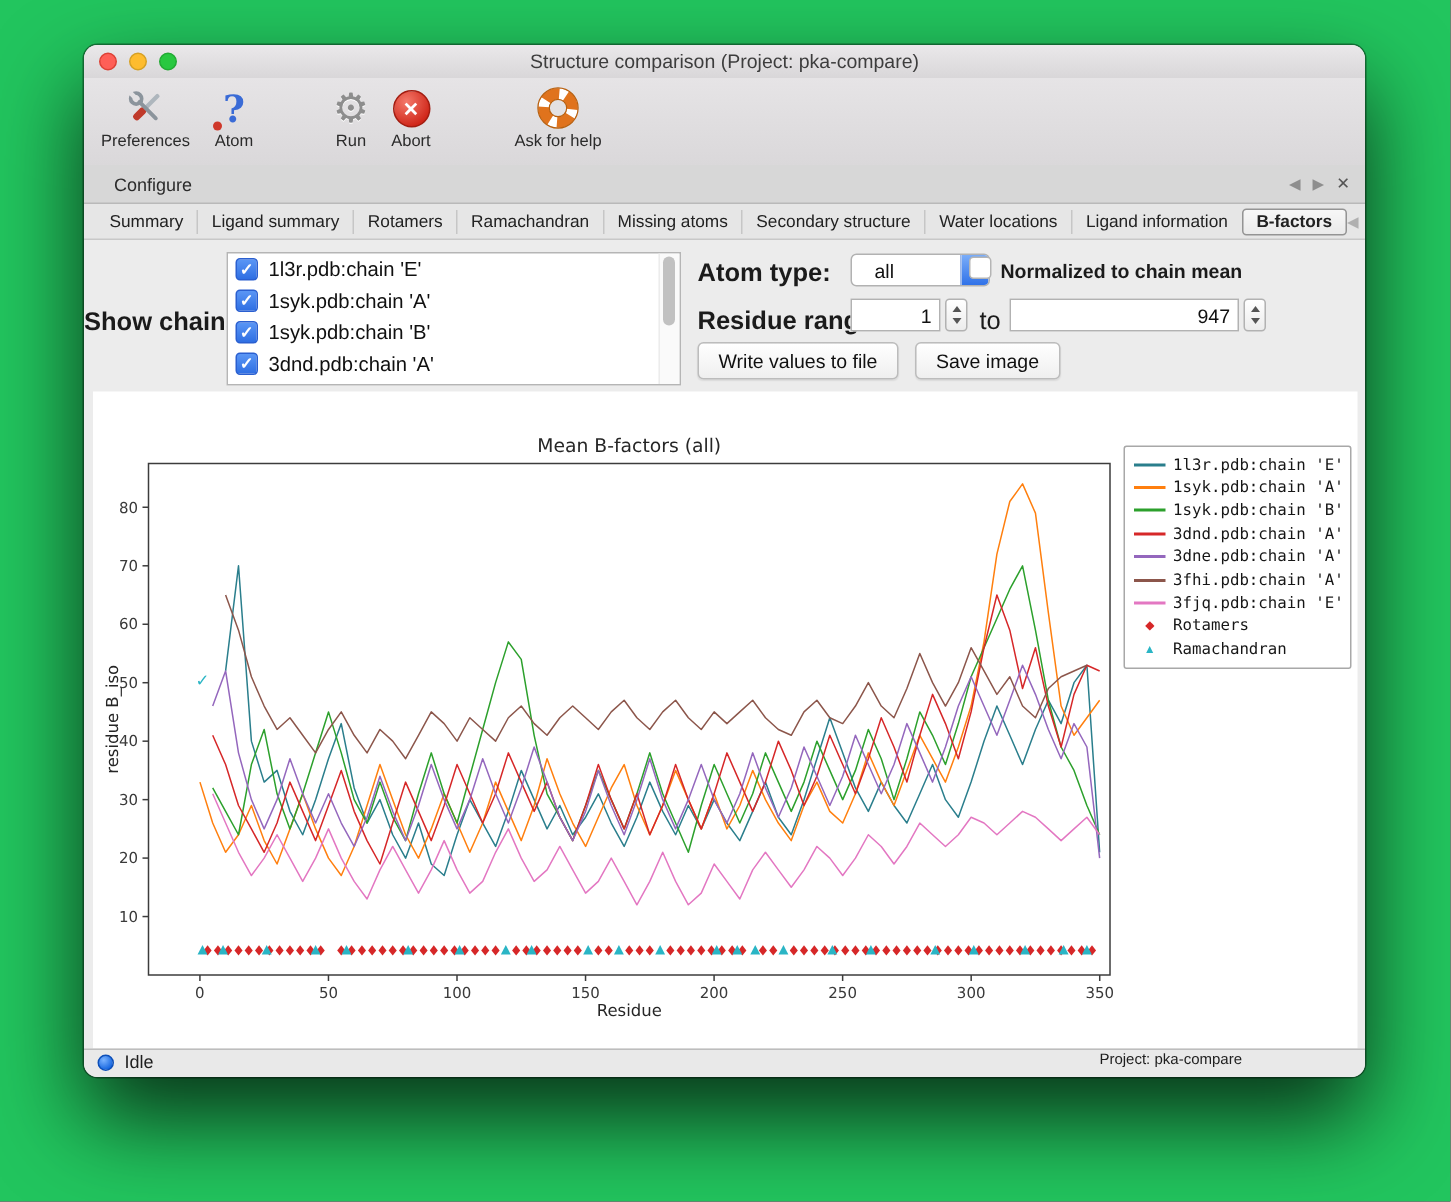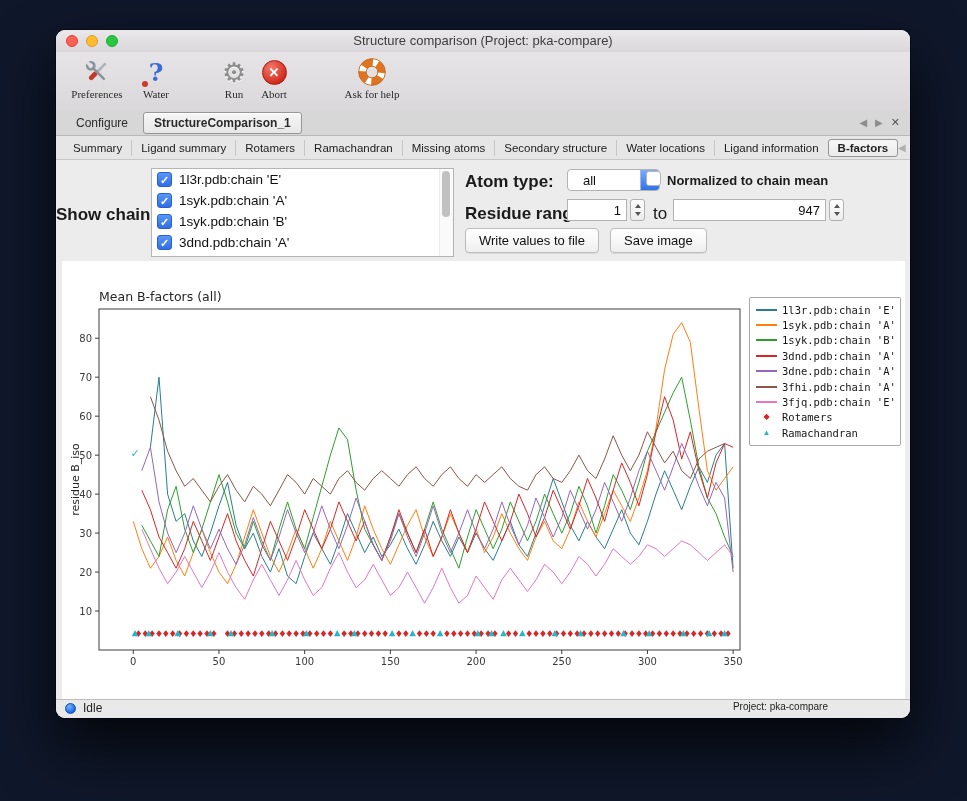--- a/index.html
+++ b/index.html
@@ -1,18 +1,18 @@
 <!DOCTYPE html>
 <html style="--traffic-red: #ff5f57; --traffic-yellow: #febc2e; --traffic-green: #28c840; --help-blue: #3a6bd6; --abort-red: #d0271a; --cb-top: #5a96f5; --cb-bottom: #2f6fe3; --dd-top: #7aadf9; --dd-bottom: #3072e8; --status-blue: #1767e0;"><head>
 <meta charset="utf-8">
 <style>
   html,body{margin:0;padding:0;}
   body{width:967px;height:801px;background:#000;position:relative;overflow:hidden;
        font-family:"Liberation Sans",sans-serif;}
-  .stage{position:absolute;inset:0;background:#0f172a;}
+  .stage{position:absolute;inset:0;background:#22c55e;}
 
   .window{position:absolute;left:56px;top:30px;width:854px;height:688px;background:#ececec;
           border-radius:9px;overflow:hidden;
           box-shadow:0 28px 60px rgba(0,0,0,.75),0 0 0 1px rgba(0,0,0,.4);}
 
   
   .titlebar{position:absolute;left:0;top:0;right:0;height:22px;
             background:linear-gradient(#eae8ea,#d9d7d9);border-bottom:1px solid #c2c0c2;}
   .traffic{position:absolute;left:10px;top:5px;display:flex;gap:8px;}
   .light{width:12px;height:12px;border-radius:50%;box-sizing:border-box;}
@@ -25,21 +25,21 @@
   .toolbar{position:absolute;left:0;top:22px;right:0;height:58px;
            background:linear-gradient(#e6e4e6,#dad8da);border-bottom:1px solid #b2b2b2;}
   #toolbar-items{position:relative;height:100%;}
   .tb-item{position:absolute;top:4px;text-align:center;cursor:default;}
   .tb-item:nth-child(1){left:8px;width:66px;}
   .tb-item:nth-child(2){left:82px;width:36px;}
   .tb-item:nth-child(3){left:160px;width:36px;}
   .tb-item:nth-child(4){left:198px;width:40px;}
   .tb-item:nth-child(5){left:278px;width:76px;}
   .tb-icon{height:32px;display:flex;align-items:center;justify-content:center;position:relative;}
-  .tb-label{font-size:11px;color:#2b2b2b;margin-top:0;font-family:Liberation Serif, serif;}
+  .tb-label{font-size:11px;color:#2b2b2b;margin-top:0;}
   .help-q{font-size:25px;font-weight:bold;color:var(--help-blue);font-family:"DejaVu Serif",serif;line-height:1;}
   .help-dot{position:absolute;left:4px;bottom:1px;width:6px;height:6px;border-radius:50%;background:#cf382a;}
   .gear-glyph{font-size:27px;line-height:1;color:#8d8d8d;font-family:"DejaVu Sans",sans-serif;text-shadow:0 1px 0 #fff;}
   .abort-circle{width:25px;height:25px;border-radius:50%;box-sizing:border-box;display:inline-block;
     background:radial-gradient(circle at 35% 30%,#f4796a,var(--abort-red) 75%);
     border:1px solid #a31d11;color:#fff;font-weight:bold;font-size:13px;line-height:23px;text-align:center;}
 
   
   .tabrow1{position:absolute;left:0;top:80px;right:0;height:26px;background:#d7d7d7;
            border-bottom:1px solid #b9b9b9;display:flex;align-items:center;
@@ -103,21 +103,21 @@
   .tri-dn{width:0;height:0;border-left:3.5px solid transparent;border-right:3.5px solid transparent;border-top:4.5px solid #555;}
 
   .pushbtn{position:absolute;top:68px;height:25px;background:linear-gradient(#fff,#efefef);
            border:1px solid #bcbcbc;border-radius:4px;font-size:13px;color:#101010;padding:0 13px;
            font-family:"Liberation Sans",sans-serif;box-shadow:0 1px 1px rgba(0,0,0,.08);}
   #write-btn{left:409px;} #save-btn{left:554px;}
 
   
   .chartbox{position:absolute;left:6px;top:231px;width:843px;height:438px;background:#fff;}
   #plot-svg{position:absolute;left:0;top:0;}
-  .chart-title{position:absolute;left:37px;top:28px;width:641px;text-align:left;font-size:12.5px;
+  .chart-title{position:absolute;left:37px;top:28px;width:641px;text-align:center;font-size:12.5px;
                color:#262626;font-family:"DejaVu Sans",sans-serif;}
   .xlabel{position:absolute;left:37px;top:406px;width:641px;text-align:center;font-size:11px;
           color:#262626;font-family:"DejaVu Sans",sans-serif;}
   .ylabel{position:absolute;left:-57px;top:212px;width:140px;height:13px;text-align:center;font-size:11px;
           color:#262626;transform:rotate(-90deg);font-family:"DejaVu Sans",sans-serif;}
   .legend{position:absolute;left:687px;top:36px;width:152px;background:#fff;border:1px solid #a8a8a8;
           border-radius:2px;padding:4px 0;box-sizing:border-box;}
   .lg-row{display:flex;align-items:center;height:15.4px;padding:0 6px;gap:5px;}
   .lg-line{width:21px;height:2px;flex:none;}
   .lg-mark{width:21px;flex:none;text-align:center;font-size:8px;line-height:1;}
@@ -161,21 +161,21 @@
                 </g>
               </svg>
             </div>
             <div class="tb-label">Preferences</div>
           </div>
           <div class="tb-item">
             <div class="tb-icon">
               <span class="help-q">?</span>
               <span class="help-dot"></span>
             </div>
-            <div class="tb-label">Water</div>
+            <div class="tb-label">Atom</div>
           </div>
           <div class="tb-item">
             <div class="tb-icon">
               <span class="gear-glyph">⚙</span>
             </div>
             <div class="tb-label">Run</div>
           </div>
           <div class="tb-item">
             <div class="tb-icon">
               <span class="abort-circle">✕</span>
@@ -192,21 +192,20 @@
               </svg>
             </div>
             <div class="tb-label">Ask for help</div>
           </div>
         </div>
     </div>
 
     <div class="tabrow1">
       <span id="main-tabs-items" style="display:flex;align-items:center;">
           <span class="mtab">Configure</span>
-          <span class="mtab active">StructureComparison_1</span>
         </span>
       <span class="tab-nav">
         <span>◀</span>
         <span>▶</span>
         <span class="closer">✕</span>
       </span>
     </div>
 
     <div class="tabrow2">
       <span id="sub-tabs-items" style="display:flex;align-items:center;">
@@ -426,20 +425,21 @@
           <path d="M518.6,369.0 L521.9,375.3 L515.3,375.3 Z" fill="#2ab5c5"></path>
           <path d="M561.5,369.0 L564.8,375.3 L558.2,375.3 Z" fill="#2ab5c5"></path>
           <path d="M587.2,369.0 L590.5,375.3 L583.9,375.3 Z" fill="#2ab5c5"></path>
           <path d="M621.4,369.0 L624.7,375.3 L618.1,375.3 Z" fill="#2ab5c5"></path>
           <path d="M647.1,369.0 L650.4,375.3 L643.8,375.3 Z" fill="#2ab5c5"></path>
           <path d="M662.6,369.0 L665.9,375.3 L659.3,375.3 Z" fill="#2ab5c5"></path>
           <text x="72.99197860962568" y="196.1942857142857" font-size="11" font-weight="bold" fill="#2ab5c5" text-anchor="middle">✓</text>
         </svg>
       <div class="chart-title">Mean B-factors (all)</div>
       <div class="ylabel">residue B_iso</div>
+      <div class="xlabel">Residue</div>
       <div class="legend" id="legend">
           <div class="lg-row">
             <span class="lg-line" style="background: rgb(42, 126, 140);"></span>
             <span class="lg-text">1l3r.pdb:chain 'E'</span>
           </div>
           <div class="lg-row">
             <span class="lg-line" style="background: rgb(255, 127, 14);"></span>
             <span class="lg-text">1syk.pdb:chain 'A'</span>
           </div>
           <div class="lg-row">

